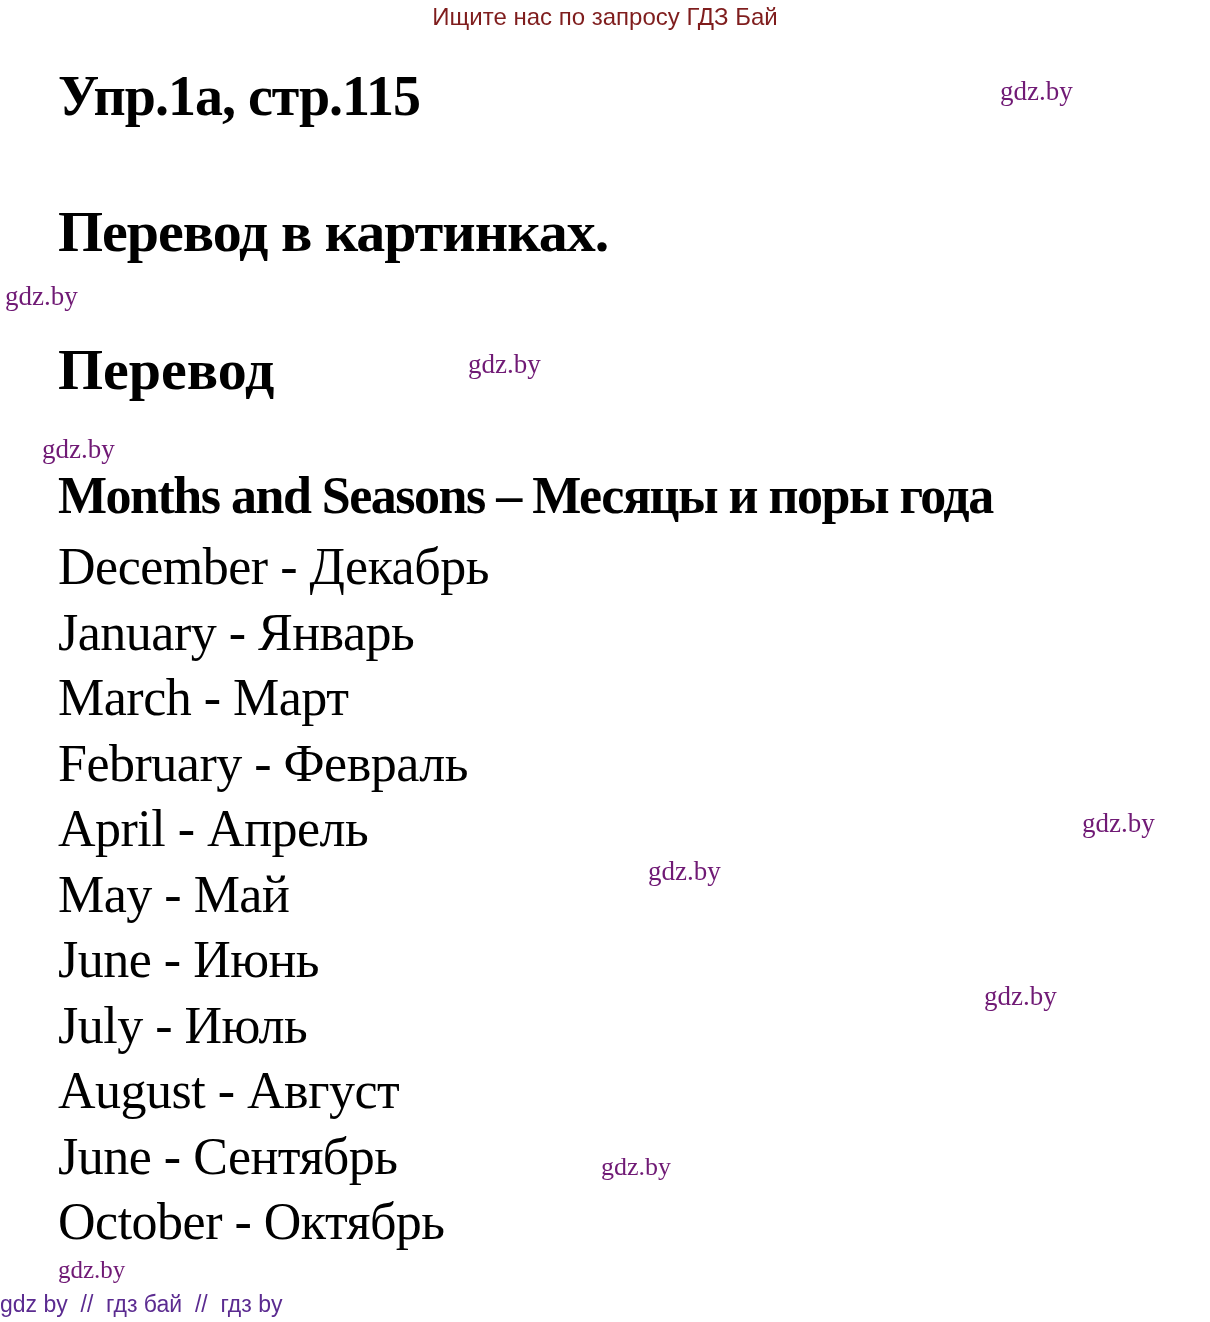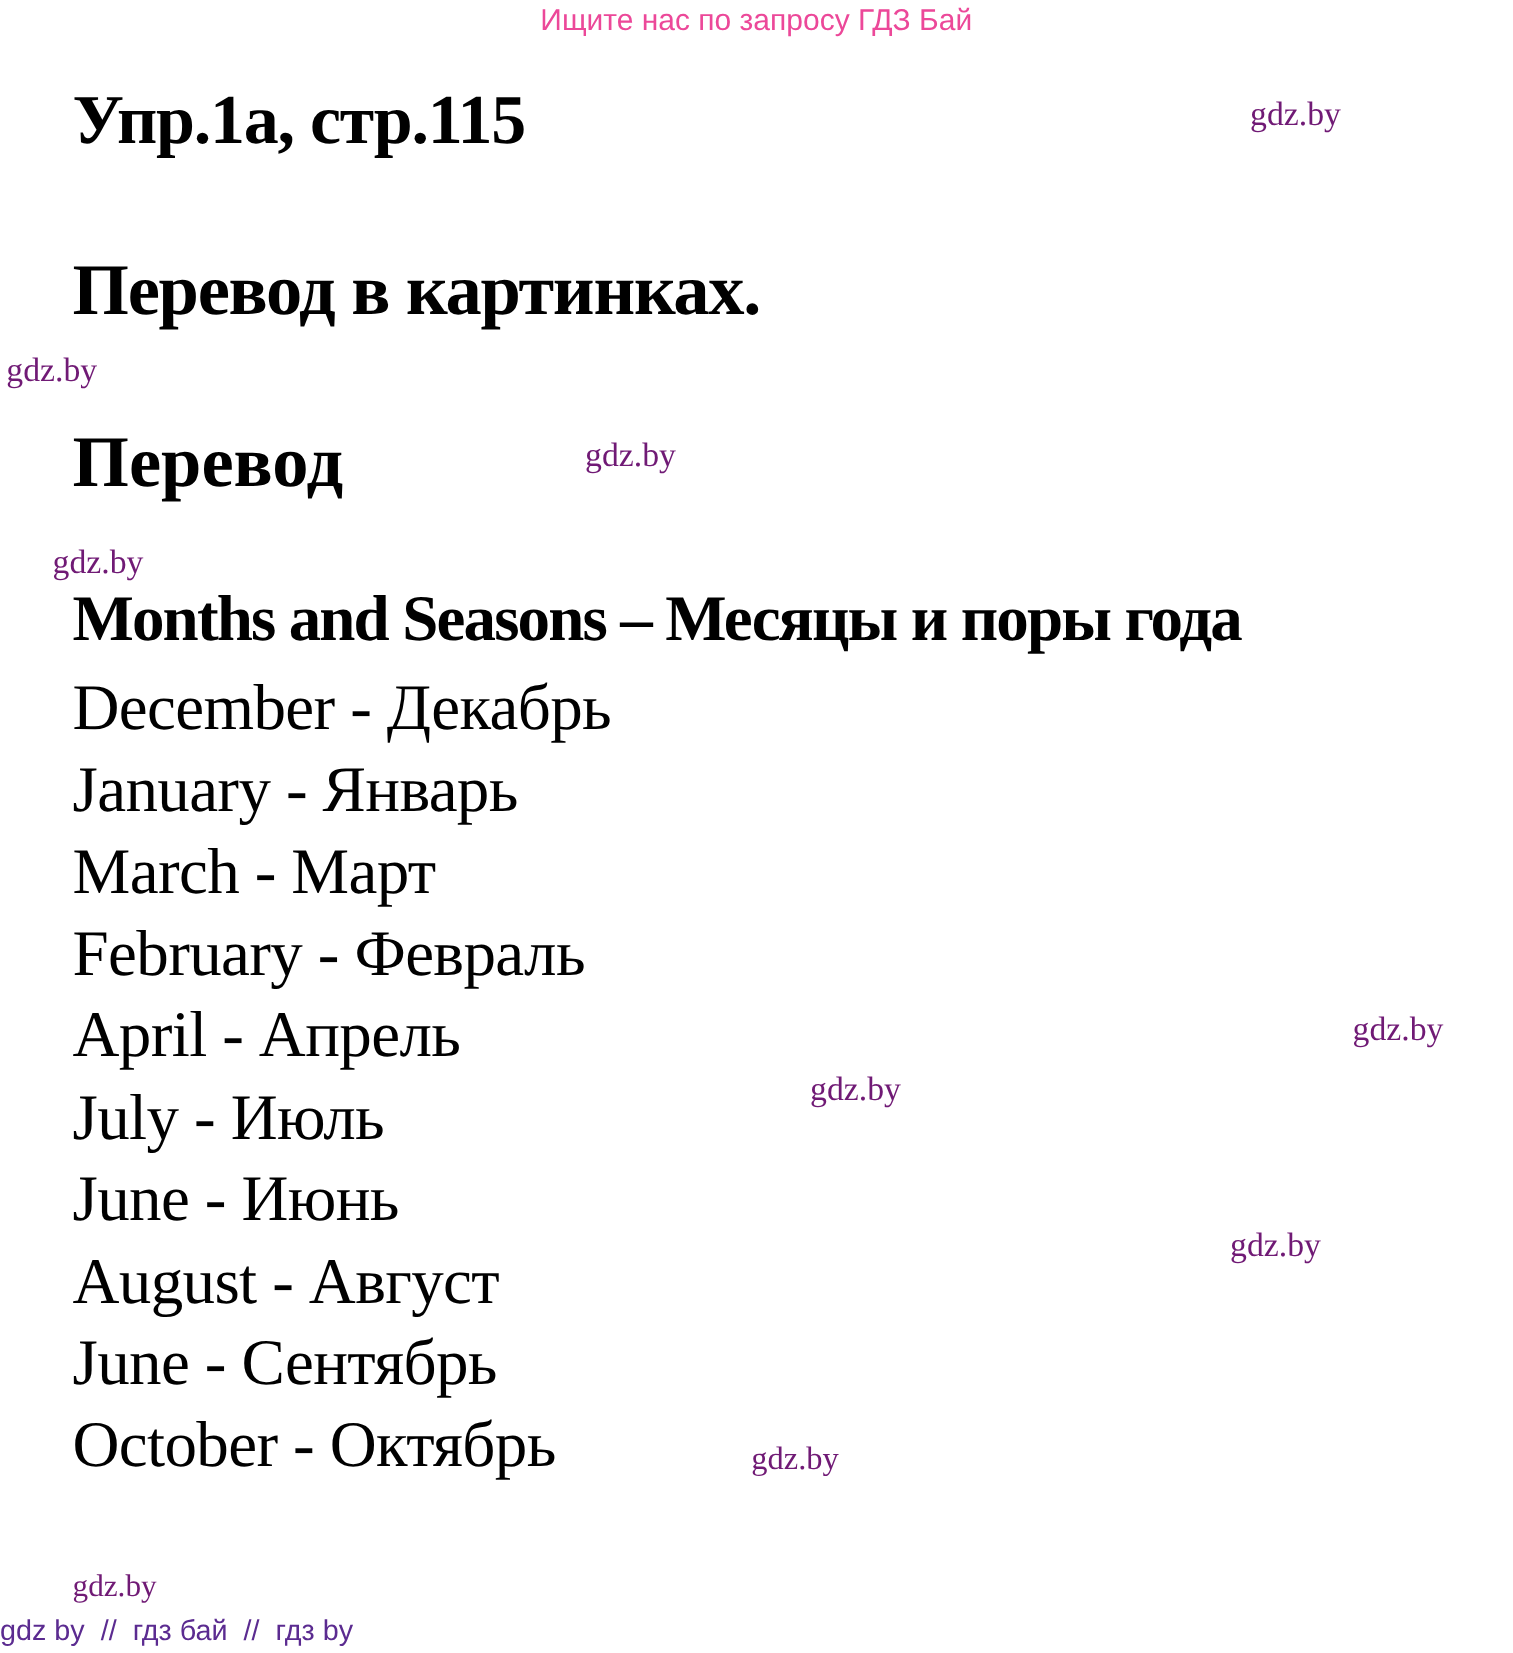--- a/index.html
+++ b/index.html
@@ -13,21 +13,21 @@
     color: #000000;
   }
   .banner {
     position: absolute;
     top: 3px;
     left: 0;
     width: 100%;
     text-align: center;
     font-family: "Liberation Sans", sans-serif;
     font-size: 24px;
-    color: #ec4899;
+    color: #7f1d1d;
   }
   .doc-title {
     position: absolute;
     left: 58px;
     top: 64px;
     font-size: 56px;
     font-weight: bold;
     letter-spacing: -1px;
     text-align: center;
   }
@@ -110,22 +110,23 @@
 <span class="watermark wm-left-2">gdz.by</span>
 
 <h2 class="section-heading">Months and Seasons – Месяцы и поры года</h2>
 
 <div class="months-list">
   <div class="month-line">December - Декабрь</div>
   <div class="month-line">January - Январь</div>
   <div class="month-line">March - Март</div>
   <div class="month-line">February - Февраль</div>
   <div class="month-line">April - Апрель</div>
+  <div class="month-line">May - Май</div>
+  <div class="month-line">June - Июнь</div>
   <div class="month-line">July - Июль</div>
-  <div class="month-line">June - Июнь</div>
   <div class="month-line">August - Август</div>
   <div class="month-line">June - Сентябрь</div>
   <div class="month-line">October - Октябрь</div>
 </div>
 
 <span class="watermark wm-right-1">gdz.by</span>
 <span class="watermark wm-mid-2">gdz.by</span>
 <span class="watermark wm-right-2">gdz.by</span>
 <span class="watermark wm-september">gdz.by</span>
 <span class="watermark wm-left-3">gdz.by</span>

